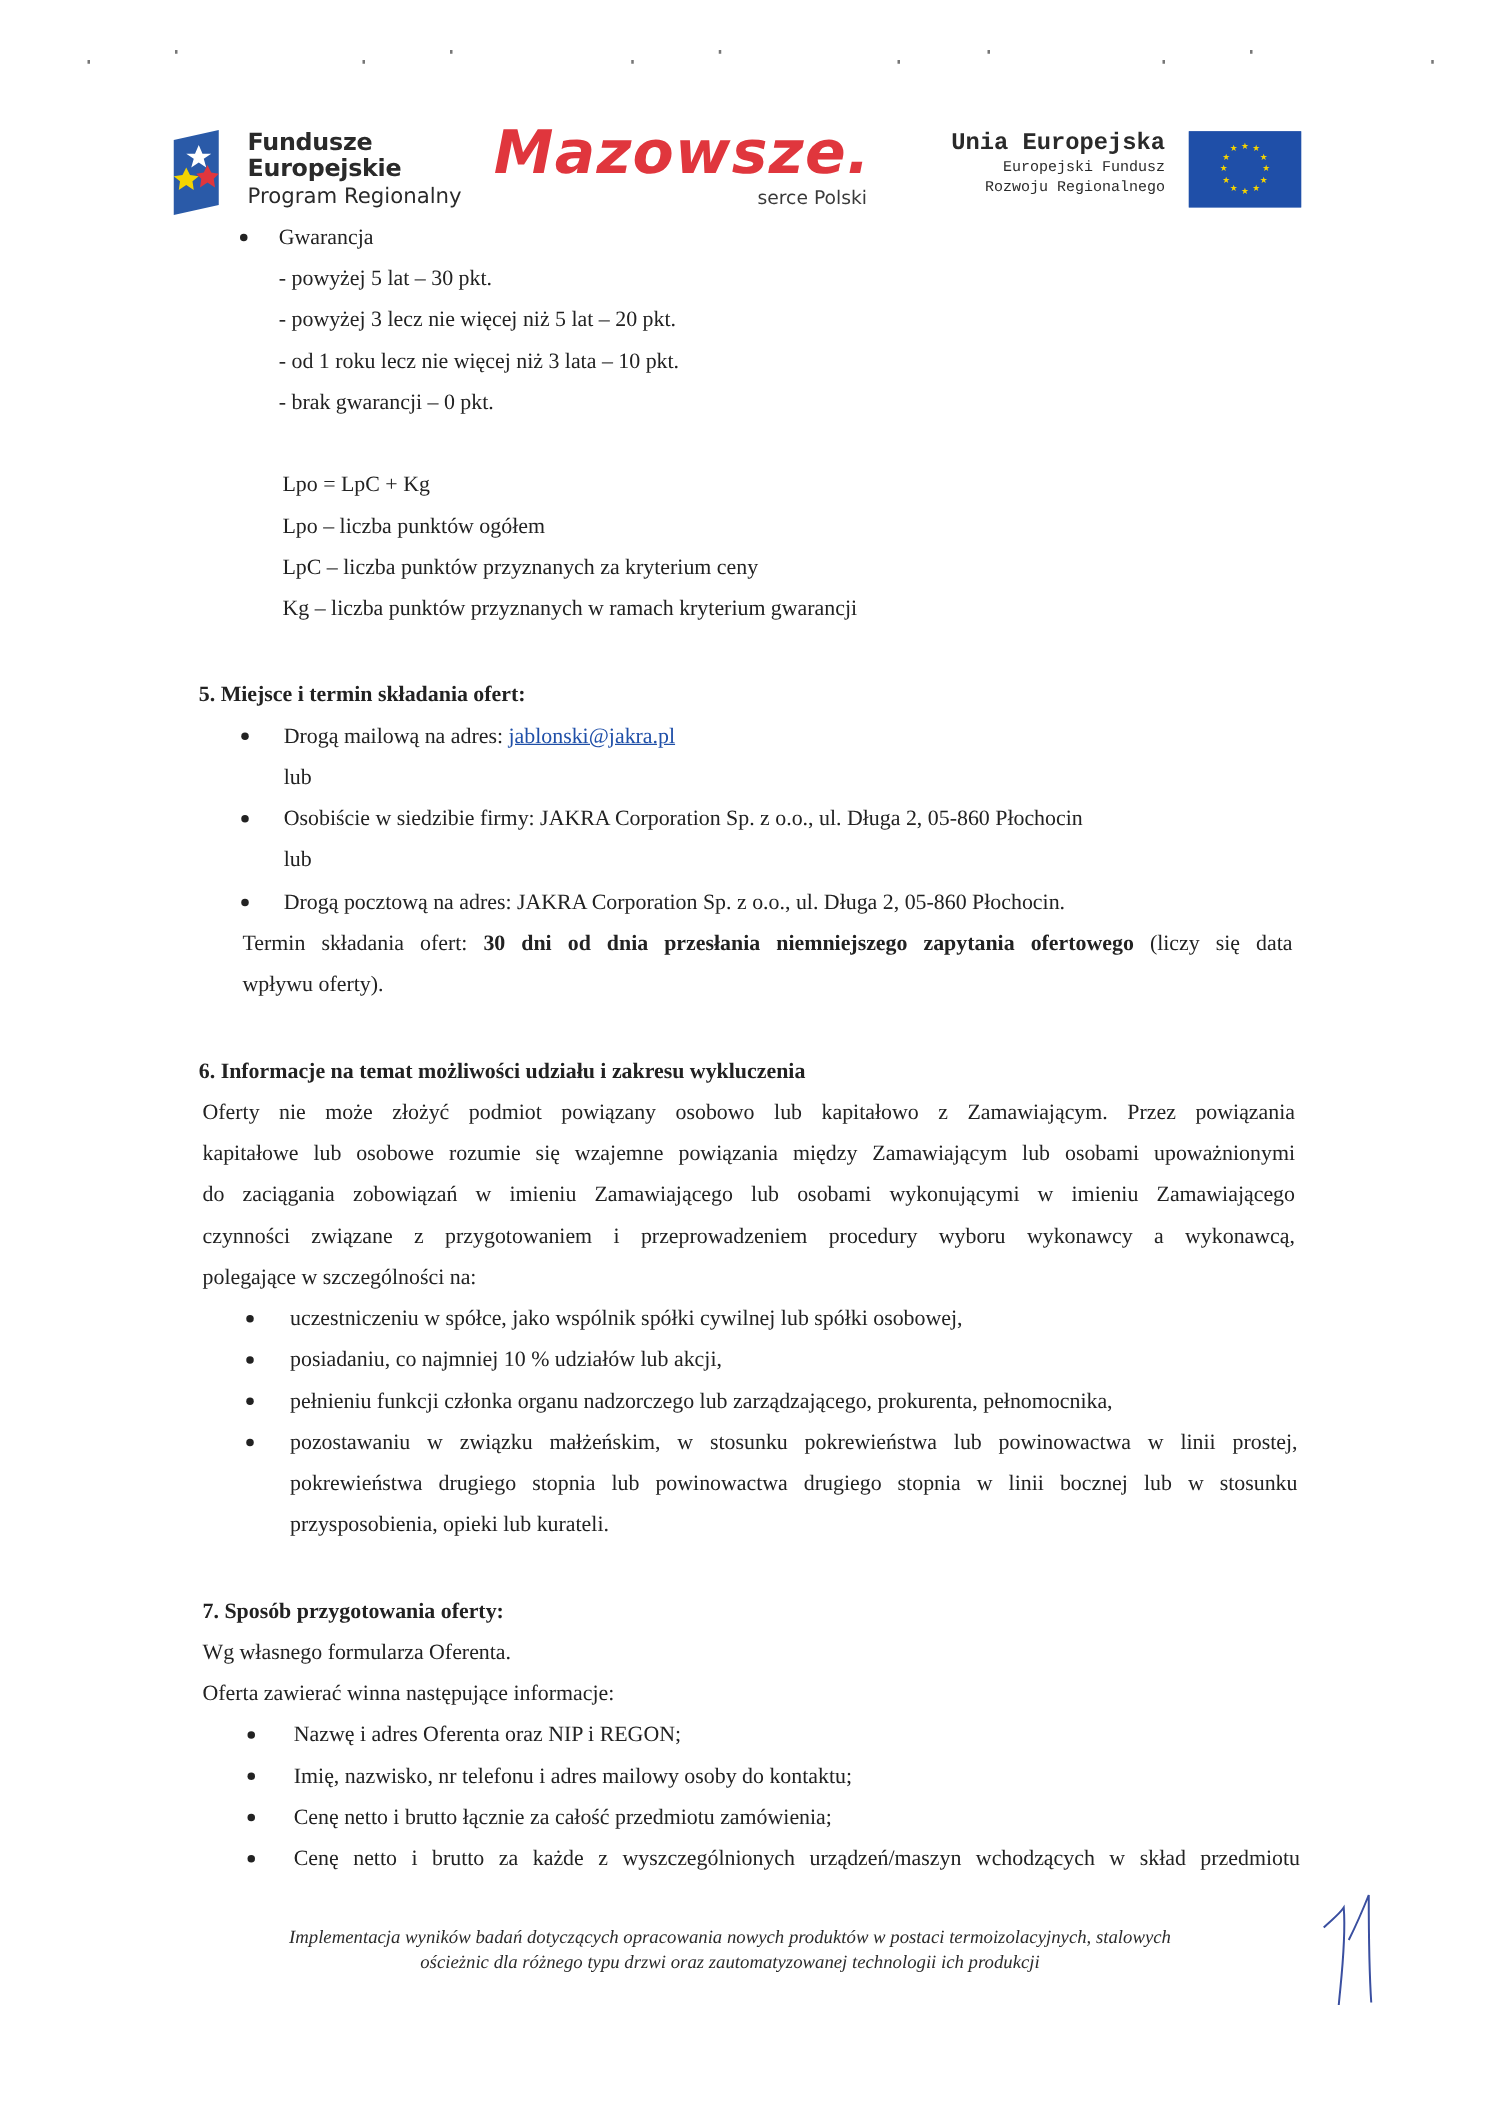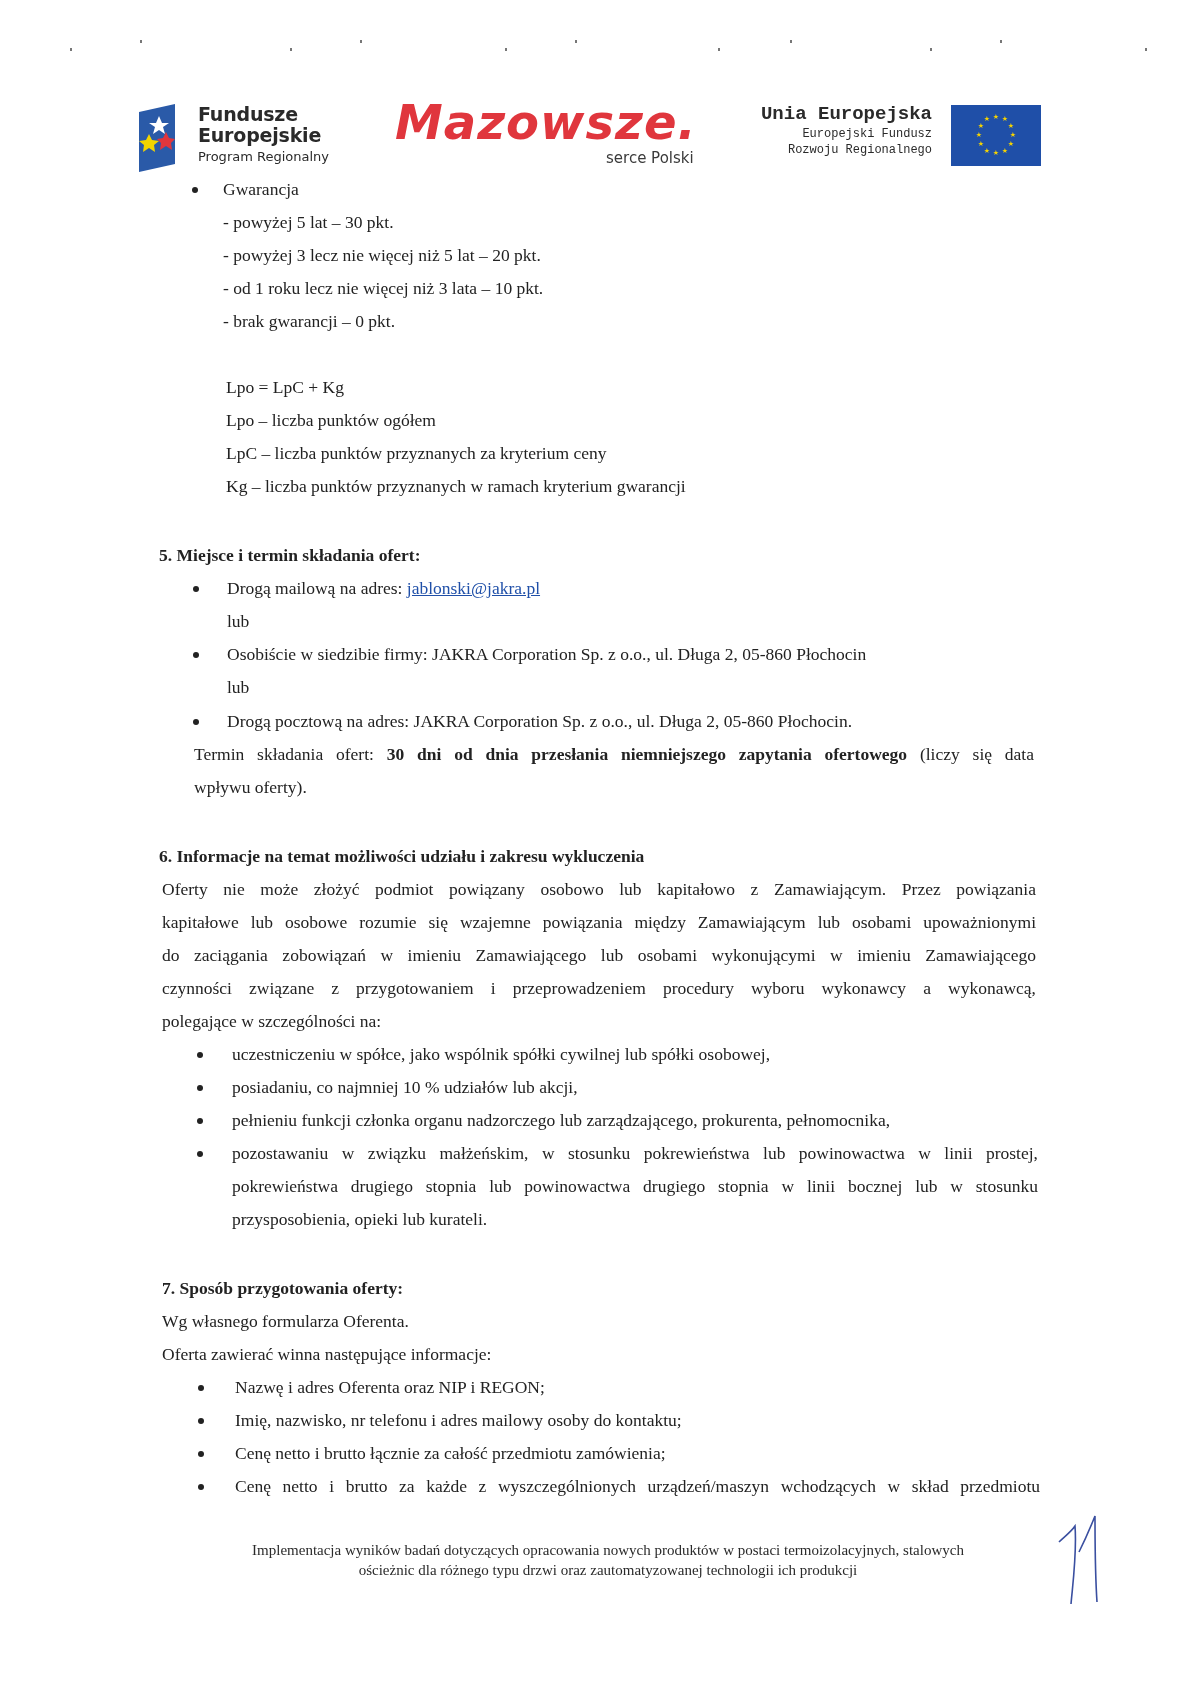--- a/index.html
+++ b/index.html
@@ -8,36 +8,36 @@
     font-family: "Liberation Serif", "DejaVu Serif", serif;
     color: #222;
   }
   .page { position: absolute; left: 0; top: 0; width: 1191px; height: 1684px; }
 
   
   .hdr { position: absolute; top: 62px; left: 0; width: 1191px; height: 80px; margin-top: 32px; }
   .fe-logo { position: absolute; left: 137px; top: 8px; width: 40px; height: 70px; }
   .fe-text { position: absolute; left: 198px; top: 10px; font-family: "DejaVu Sans", sans-serif; color: #2a2a2a; }
   .fe-text .l1, .fe-text .l2 { font-size: 19px; line-height: 21px; font-weight: 600; letter-spacing: -0.2px; }
-  .fe-text .l3 { font-size: 13px; line-height: 18px; margin-top: 2px; }
+  .fe-text .l3 { font-size: 17px; line-height: 18px; margin-top: 2px; }
   .maz { position: absolute; left: 395px; top: 0; width: 320px; height: 80px; }
   .maz .word { position: absolute; left: 0; top: 0; font-family: "DejaVu Sans", sans-serif; font-weight: 700; font-size: 48px; color: #e0363d; letter-spacing: 1px; font-style: italic; }
   .maz .sub { position: absolute; left: 211px; top: 55px; font-family: "DejaVu Sans", sans-serif; font-size: 15px; color: #3a3a3a; }
   .ue-text { position: absolute; left: 760px; top: 8px; text-align: right; width: 172px; font-family: Liberation Mono, monospace; color: #2a2a2a; }
   .ue-text .t1 { font-size: 19px; font-weight: 600; line-height: 24px; }
   .ue-text .t2, .ue-text .t3 { font-size: 12px; line-height: 16px; }
   .eu-flag { position: absolute; left: 951px; top: 11px; width: 90px; height: 61px; background: #1f4fa8; }
 
   
   .txt { position: absolute; font-size: 17.5px; line-height: 22px; white-space: nowrap; }
   .bold { font-weight: 700; }
   .dot { position: absolute; width: 6px; height: 6px; border-radius: 50%; background: #222; }
   .link { color: #1f4fa8; text-decoration: underline; }
   .just { position: absolute; left: 162px; width: 874px; font-size: 17.5px; line-height: 22px; text-align: justify; text-align-last: justify; white-space: normal; }
-  .footer { position: absolute; left: 188px; width: 840px; top: 1540px; text-align: center; font-size: 15px; line-height: 20px; color: #2a2a2a; }
+  .footer { position: absolute; left: 164px; width: 840px; top: 1540px; text-align: center; font-style: italic; font-size: 15px; line-height: 20px; color: #2a2a2a; }
   .sig { position: absolute; left: 1055px; top: 1512px; width: 50px; height: 95px; }
   .speck { position: absolute; width: 2px; height: 3px; background: #777; }
 </style>
 </head>
 <body>
 
 <div class="page">
 
   <div class="speck" style="left:70px;top:48px"></div>
   <div class="speck" style="left:140px;top:40px"></div>

